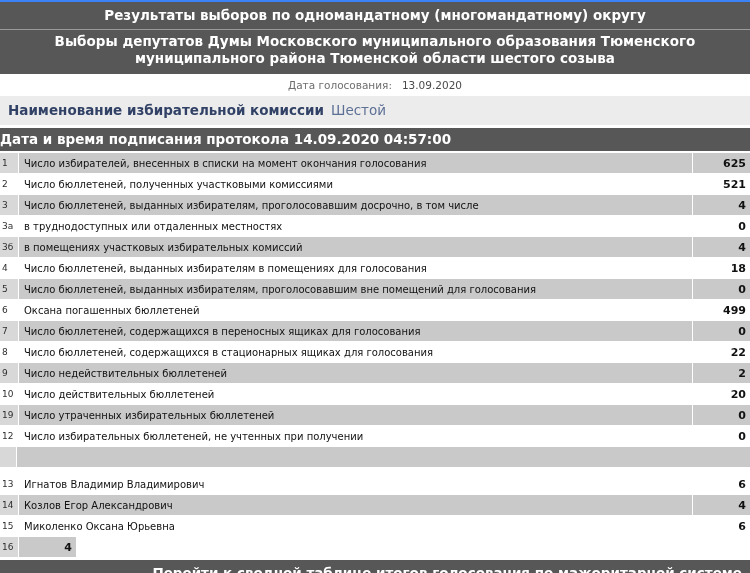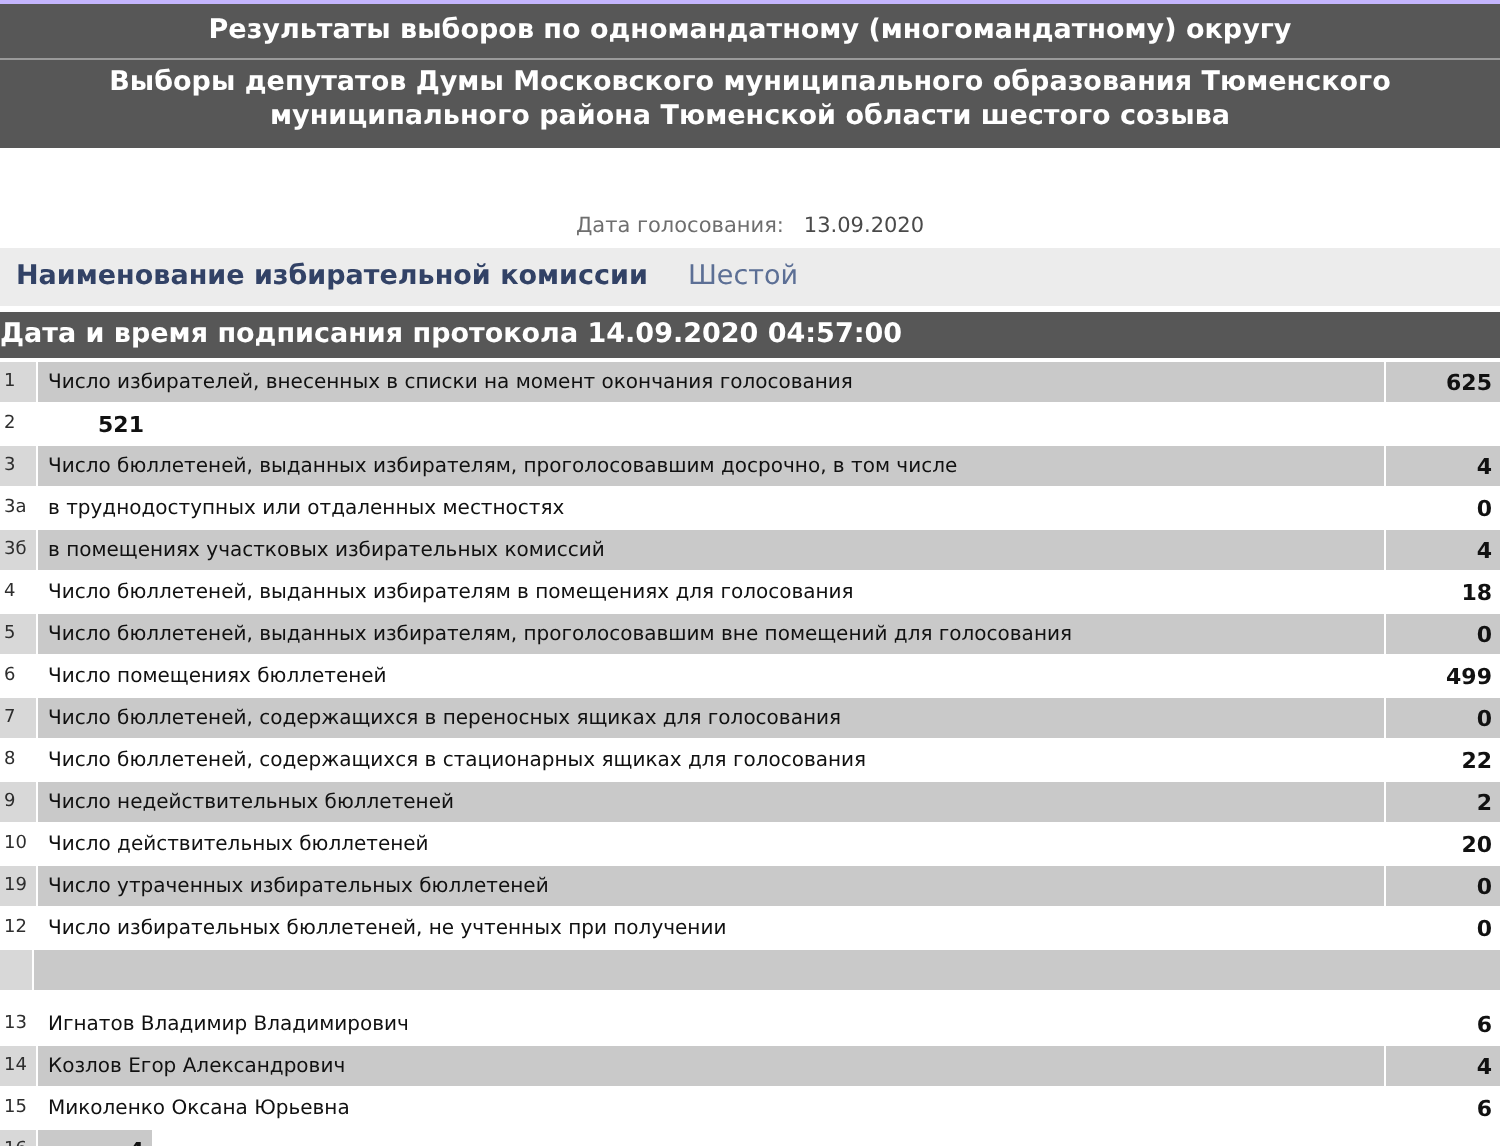--- a/index.html
+++ b/index.html
@@ -16,39 +16,39 @@
   body{
     width:750px;height:573px;overflow:hidden;background:#ffffff;
     font-family:"DejaVu Sans","Liberation Sans",sans-serif;
     color:var(--ink);
   }
   .bar{
     background:var(--dark-bar);
     color:#ffffff;font-weight:bold;font-size:13.5px;
   }
   .bar-title{
-    border-top:2px solid #c4b5fd;
+    border-top:2px solid #3b82f6;
     text-align:center;padding:5px 10px 6px;line-height:16px;
   }
   .bar-subtitle{
     border-top:1px solid #9a9a9a;
     text-align:center;padding:3px 50px 7px;line-height:17px;
   }
   .vote-date{
     text-align:center;font-size:10.5px;color:var(--muted);
-    padding:4px 0 3px;line-height:14px;margin-top:28px;
+    padding:4px 0 3px;line-height:14px;
   }
   .vote-date .vd-value{color:#4a4a4a;margin-left:10px;}
   .commission{
     background:var(--commission-bg);
     padding:6px 8px 6px 8px;line-height:17px;font-size:13.5px;
     margin-top:1px;
   }
   .c-label{color:var(--navy);font-weight:bold;}
-  .c-value{color:var(--link-blue);margin-left:20px;cursor:pointer;}
+  .c-value{color:var(--link-blue);margin-left:7px;cursor:pointer;}
   .protocol-bar{
     margin-top:3px;
     text-align:left;padding:4px 6px 4px 0;line-height:15px;
   }
   .vtable{margin-top:2px;}
   .vrow{
     display:flex;height:20px;margin-bottom:1px;column-gap:1px;
     background:#ffffff;
   }
   .cell{display:flex;align-items:center;}
@@ -103,20 +103,21 @@
   </div>
 
   <div class="vtable" id="stats-rows">
       <div class="vrow gray">
         <div class="cell cell-num">1</div>
         <div class="cell cell-label">Число избирателей, внесенных в списки на момент окончания голосования</div>
         <div class="cell cell-value">625</div>
       </div>
       <div class="vrow white">
         <div class="cell cell-num">2</div>
+        <div class="cell cell-label">Число бюллетеней, полученных участковыми комиссиями</div>
         <div class="cell cell-value">521</div>
       </div>
       <div class="vrow gray">
         <div class="cell cell-num">3</div>
         <div class="cell cell-label">Число бюллетеней, выданных избирателям, проголосовавшим досрочно, в том числе</div>
         <div class="cell cell-value">4</div>
       </div>
       <div class="vrow white">
         <div class="cell cell-num">3а</div>
         <div class="cell cell-label">в труднодоступных или отдаленных местностях</div>
@@ -132,21 +133,21 @@
         <div class="cell cell-label">Число бюллетеней, выданных избирателям в помещениях для голосования</div>
         <div class="cell cell-value">18</div>
       </div>
       <div class="vrow gray">
         <div class="cell cell-num">5</div>
         <div class="cell cell-label">Число бюллетеней, выданных избирателям, проголосовавшим вне помещений для голосования</div>
         <div class="cell cell-value">0</div>
       </div>
       <div class="vrow white">
         <div class="cell cell-num">6</div>
-        <div class="cell cell-label">Число помещениях бюллетеней</div>
+        <div class="cell cell-label">Оксана погашенных бюллетеней</div>
         <div class="cell cell-value">499</div>
       </div>
       <div class="vrow gray">
         <div class="cell cell-num">7</div>
         <div class="cell cell-label">Число бюллетеней, содержащихся в переносных ящиках для голосования</div>
         <div class="cell cell-value">0</div>
       </div>
       <div class="vrow white">
         <div class="cell cell-num">8</div>
         <div class="cell cell-label">Число бюллетеней, содержащихся в стационарных ящиках для голосования</div>

